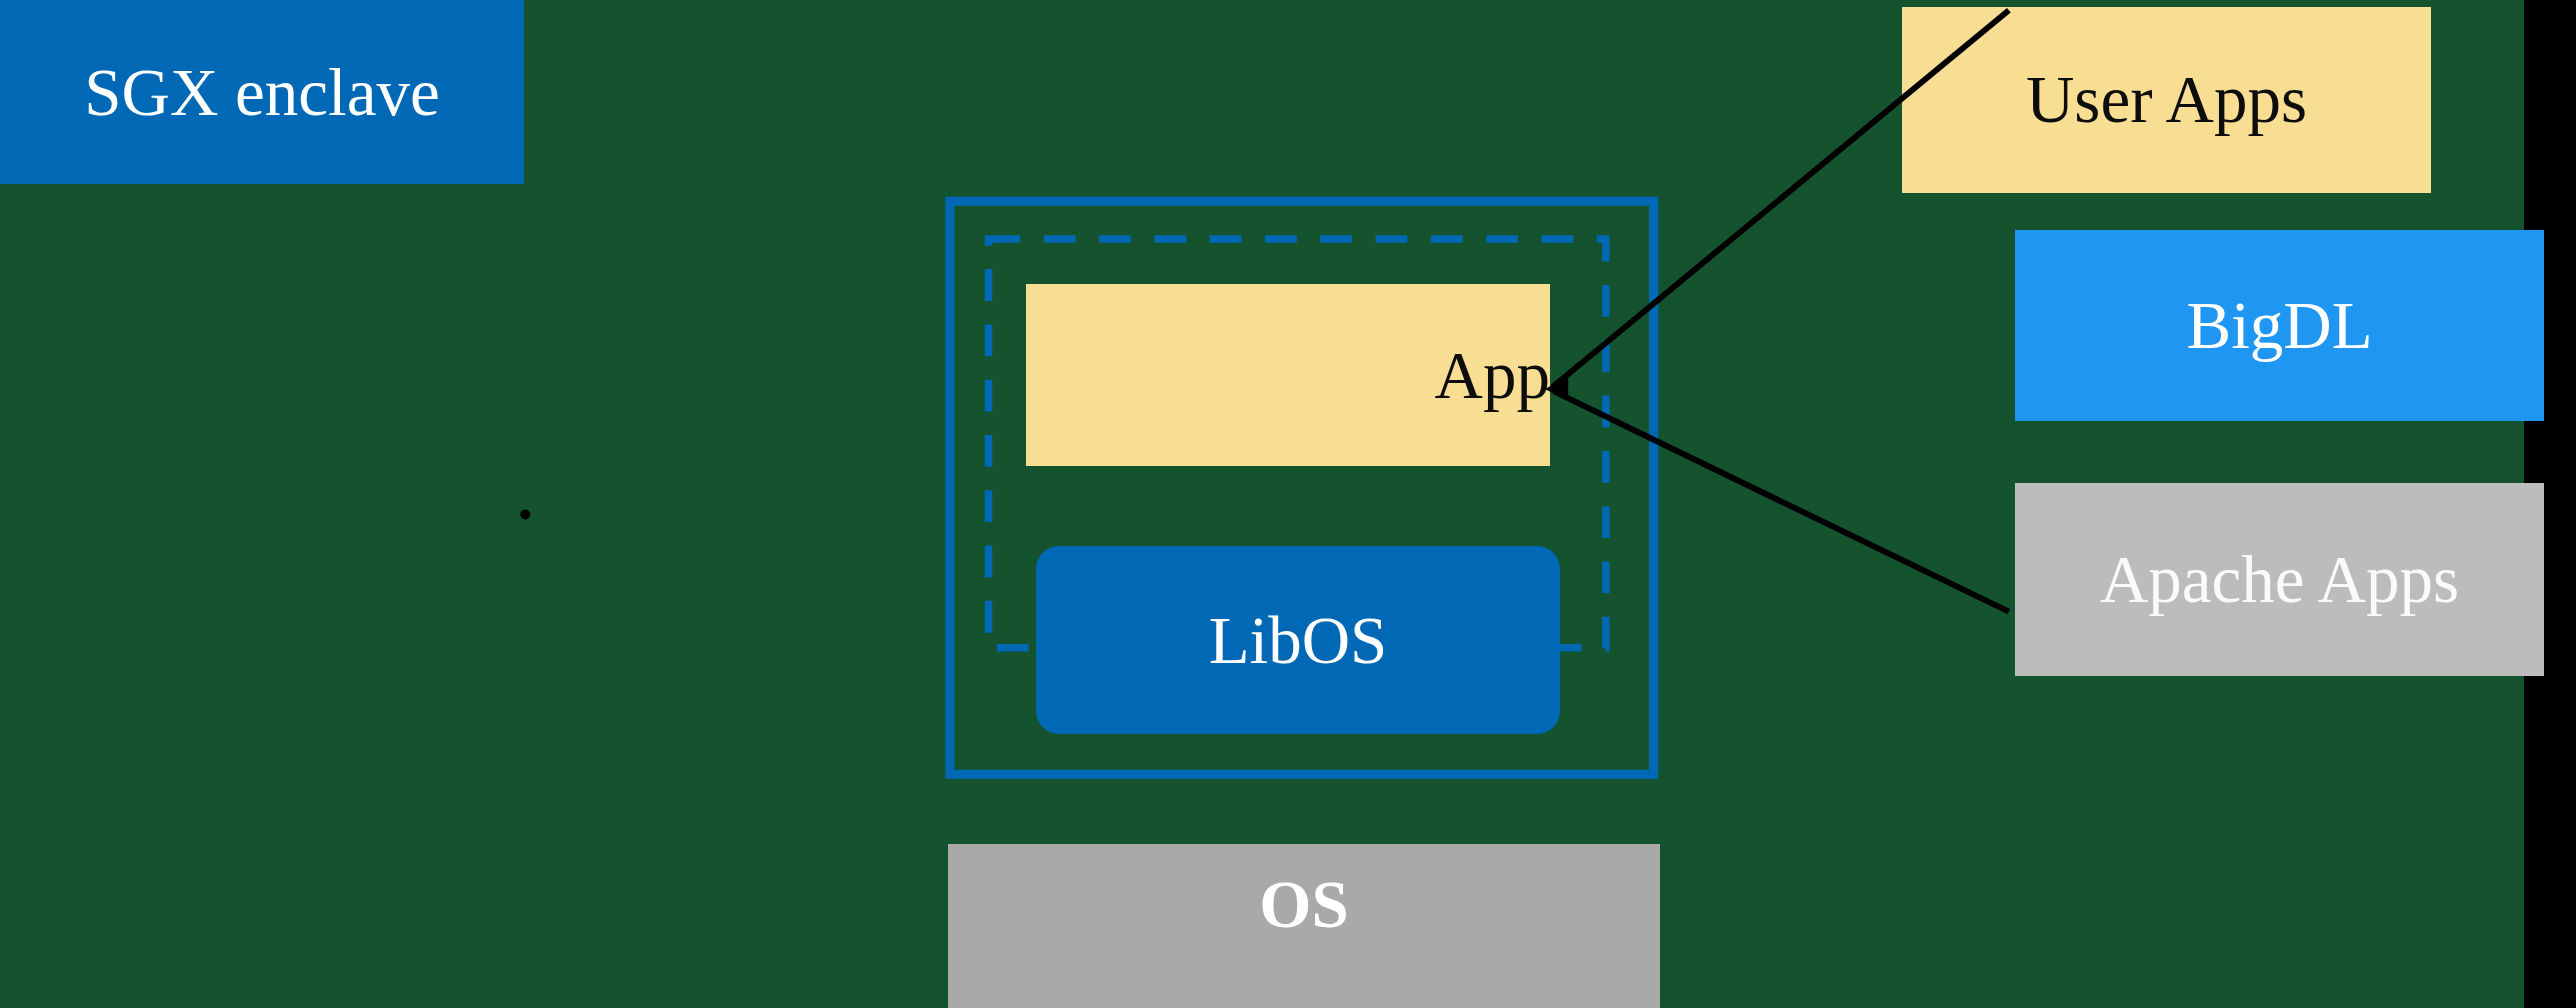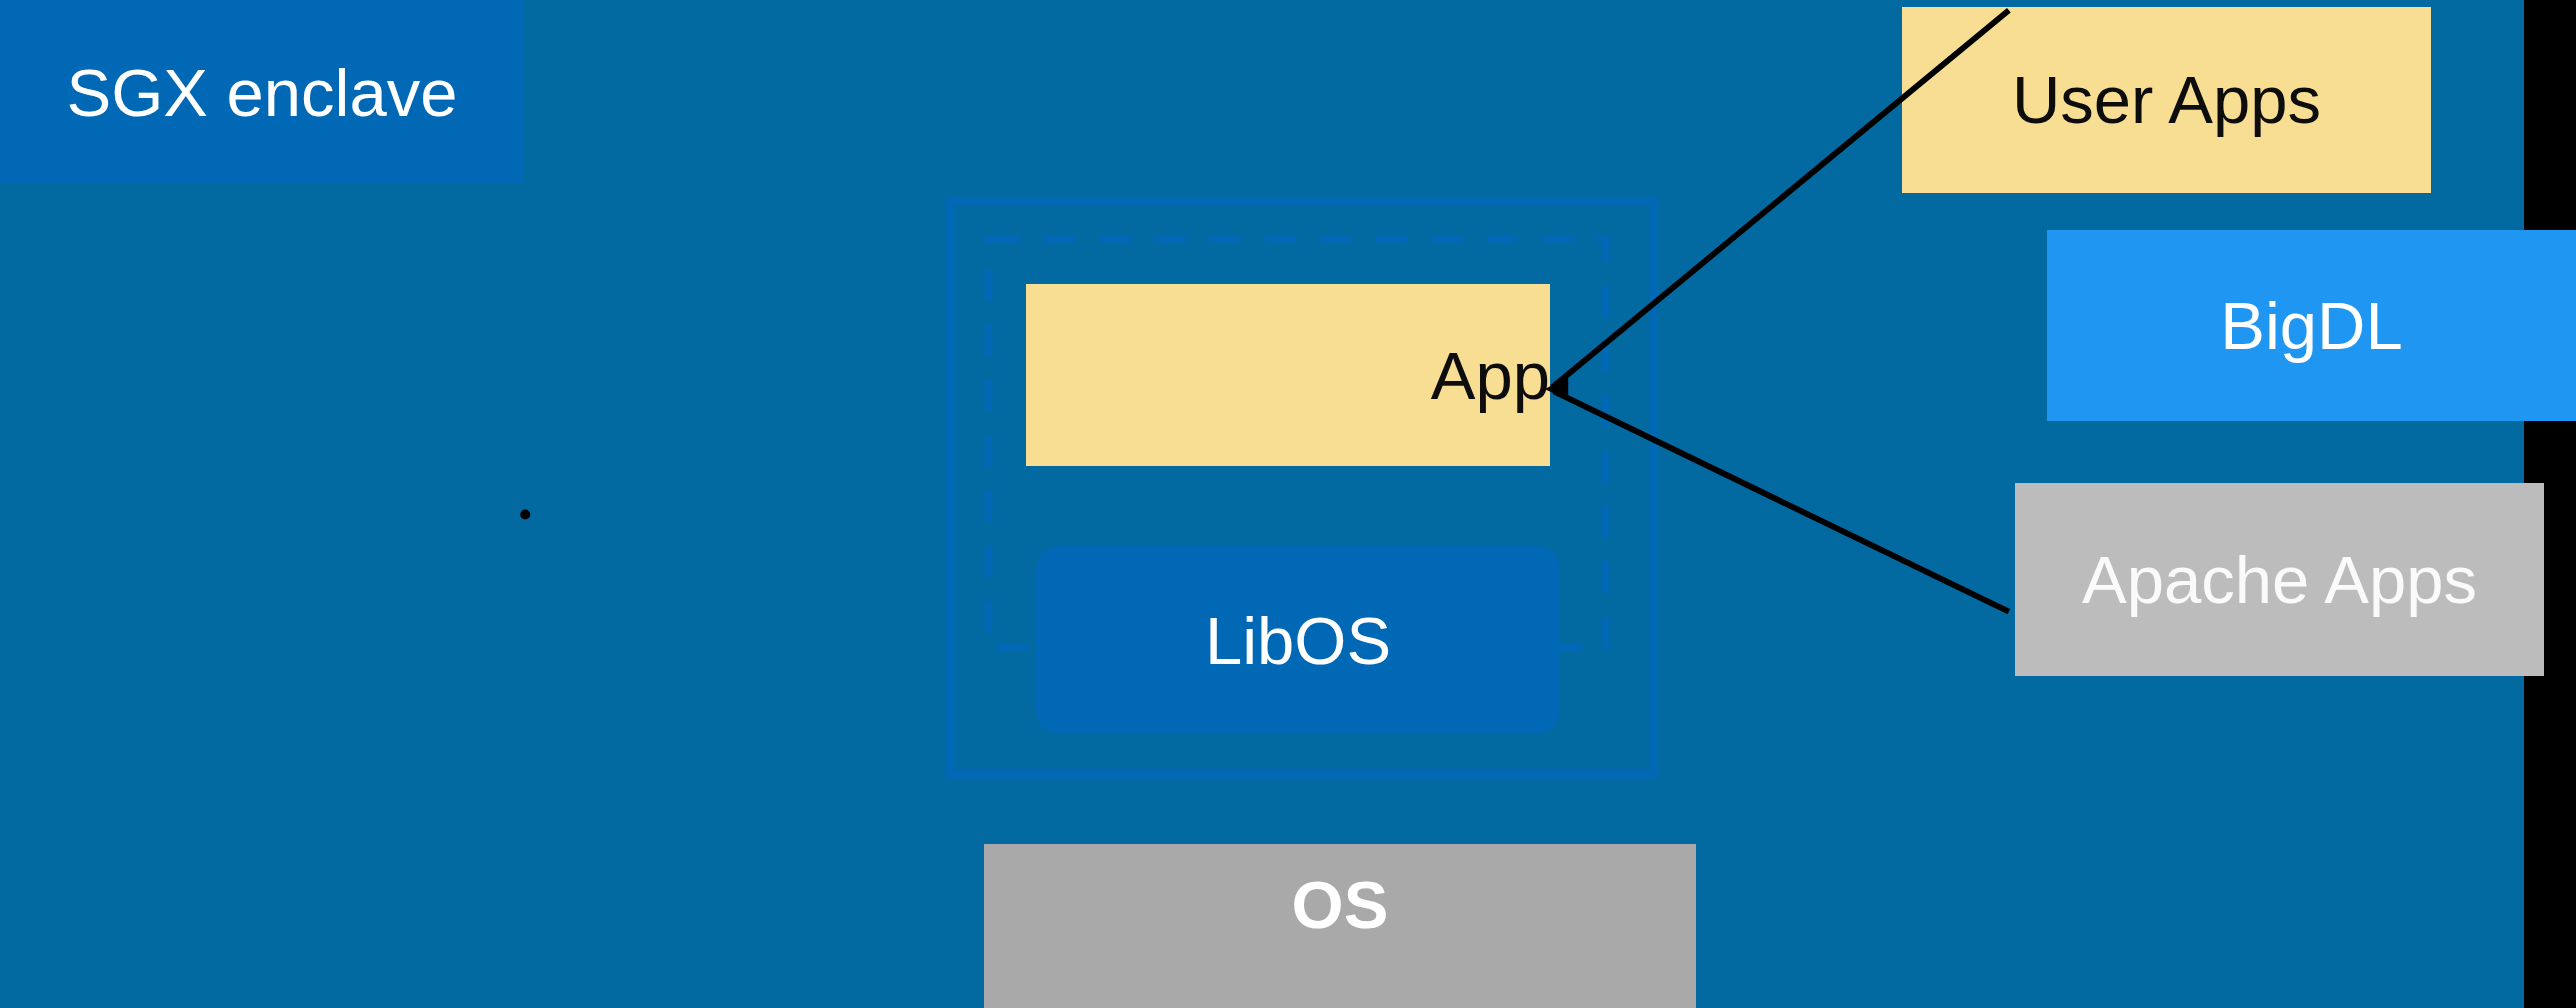--- a/index.html
+++ b/index.html
@@ -5,22 +5,22 @@
   html, body {
     margin: 0;
     padding: 0;
     background: #000000;
     overflow: hidden;
   }
   #canvas {
     position: relative;
     width: 2524px;
     height: 1009px;
-    background: #0369a1;
-    font-family: Liberation Sans, sans-serif;
+    background: #14532d;
+    font-family: Liberation Serif, serif;
   }
   .overlay {
     position: absolute;
     left: 0;
     top: 0;
     width: 2576px;
     height: 1009px;
     pointer-events: none;
   }
   .box {
@@ -41,33 +41,33 @@
   
   #app-box {
     left: 1026px; top: 284px; width: 524px; height: 182px;
     background: #F7DE92; color: #0d0d0d; justify-content: flex-end;
   }
   #libos-box {
     left: 1036px; top: 546px; width: 524px; height: 188px;
     background: #0068B5; color: #ffffff; border-radius: 23px;
   }
   #os-box {
-    left: 984px; top: 844px; width: 712px; height: 164px;
+    left: 948px; top: 844px; width: 712px; height: 164px;
     background: #A9A9A9; color: #ffffff;
     font-weight: bold;
     padding-bottom: 44px;
   }
   
   #user-apps-box {
     left: 1902px; top: 6.7px; width: 529px; height: 186px;
     background: #F7DE92; color: #0d0d0d; text-align: right;
   }
   #bigdl-box {
     left: 2015px; top: 230px; width: 529px; height: 191px;
-    background: #2096F3; color: #ffffff; margin-left: 32px;
+    background: #2096F3; color: #ffffff;
   }
   #spark-box {
     left: 2015px; top: 483px; width: 529px; height: 193px;
     background: #BCBCBC; color: #fafafa;
   }
   .label { pointer-events: none; }
 </style>
 </head>
 <body>
 

